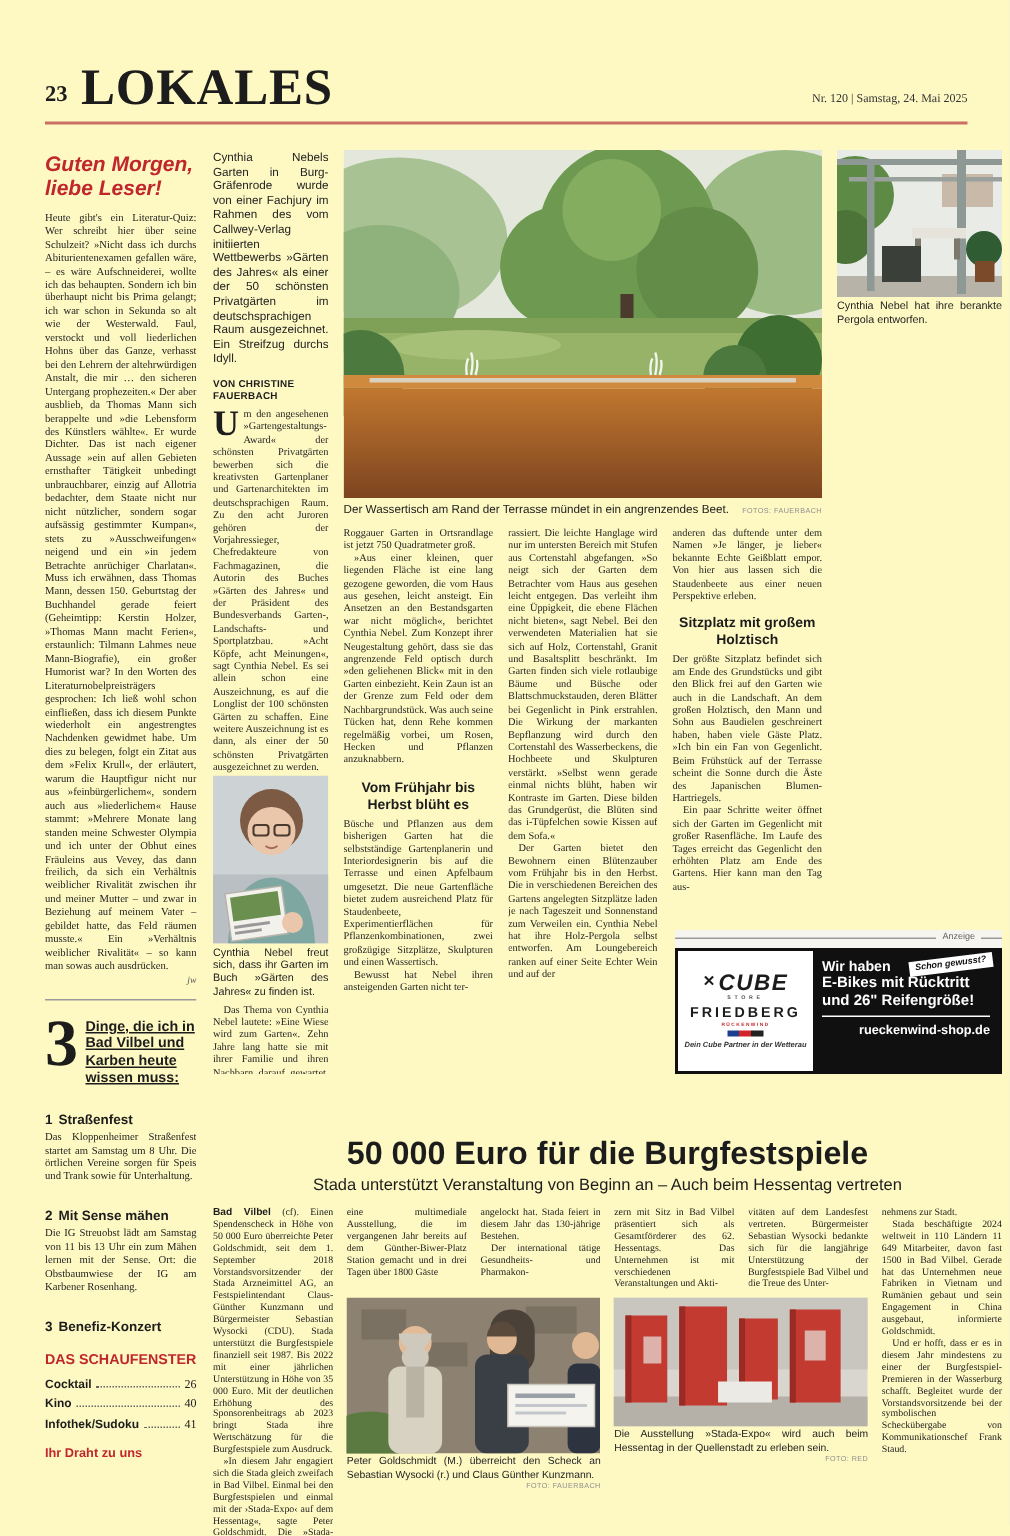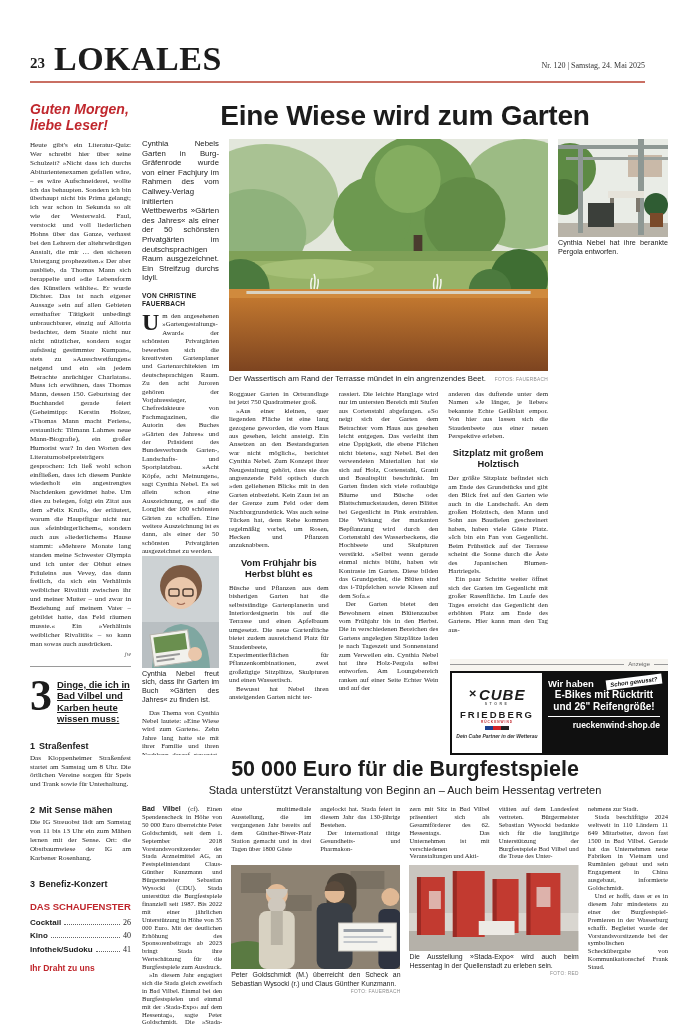--- a/index.html
+++ b/index.html
@@ -1,17 +1,17 @@
 <!DOCTYPE html>
 <html lang="de"><head>
 <meta charset="utf-8">
 <style>
   * { margin:0; padding:0; box-sizing:border-box; }
   body { width:673px; height:1024px; background:#e9e7e2; font-family:"Liberation Sans", sans-serif; }
-  .page { position:relative; width:673px; height:1024px; background:#ffffff; overflow:hidden; color:#1c1c1c; }
+  .page { position:relative; width:673px; height:1024px; background:#fef9c3; overflow:hidden; color:#1c1c1c; }
 
   
   .hdr { position:absolute; left:30px; right:28px; top:44px; border-bottom:2.5px solid #c96f63; padding-bottom:7px; display:flex; align-items:flex-end; }
   .hdr-num { font:bold 15px/15px "Liberation Serif", serif; margin-right:9px; padding-bottom:3px; }
   .hdr-sec { font:bold 34px/30px "Liberation Serif", serif; letter-spacing:.5px; }
   .hdr-sp { flex:1; }
   .hdr-issue { font:8px/10px "Liberation Serif", serif; color:#333; padding-bottom:3px; }
 
   
   .sb { position:absolute; left:30px; top:102px; width:101px; height:888px; overflow:hidden; }
@@ -70,21 +70,21 @@
   .cube-row { display:flex; align-items:center; gap:2px; }
   .cube-x { font:bold 10px/10px "Liberation Sans", sans-serif; }
   .cube-word { font:bold italic 15px/15px "Liberation Sans", sans-serif; letter-spacing:1px; }
   .cube-store { font:bold 3.5px/5px "Liberation Sans", sans-serif; letter-spacing:2.5px; color:#555; margin-bottom:3px; }
   .friedberg { font:bold 9.5px/10px "Liberation Sans", sans-serif; letter-spacing:2px; }
   .rueck { font:bold 3.2px/4.5px "Liberation Sans", sans-serif; letter-spacing:1px; color:#c0272d; }
   .flagbar { width:24px; height:4px; margin:2px 0 3px; background:linear-gradient(90deg,#1b3f8f 0 33%,#d2232a 33% 66%,#222 66%); }
   .partner { font:bold italic 5px/6px "Liberation Sans", sans-serif; color:#333; }
   .ad-right { flex:1; color:#fff; padding:5px 6px 3px; position:relative; display:flex; flex-direction:column; }
   .ad-l1 { font:bold 9.5px/11px "Liberation Sans", sans-serif; }
-  .ad-l2, .ad-l3 { font:bold 10px/11.5px "Liberation Sans", sans-serif;text-align:center; }
+  .ad-l2, .ad-l3 { font:bold 10px/11.5px "Liberation Sans", sans-serif; }
   .ad-badge { position:absolute; right:4px; top:4px; background:#fff; color:#111; font:bold italic 6px/7px "Liberation Sans", sans-serif; padding:1.5px 4px; transform:rotate(-7deg); }
   .ad-rule { border-top:1.5px solid #fff; margin-top:4px; }
   .ad-url { font:bold 8.5px/10px "Liberation Sans", sans-serif; text-align:right; padding-top:3px; }
 
   
   .st { position:absolute; left:142px; top:757px; width:526px; height:267px; overflow:hidden; }
   .st h2 { font:bold 21.5px/24px "Liberation Sans", sans-serif; text-align:center; }
   .st .deck { font:11px/13px "Liberation Sans", sans-serif; text-align:center; margin:3px 0 8px; }
   .st-grid { display:grid; grid-template-columns:repeat(6,1fr); column-gap:9px; row-gap:5px; grid-template-rows:auto 1fr; }
   .st .serif { font-size:6.6px; line-height:7.9px; }
@@ -145,21 +145,20 @@
     <div class="toc-row">
       <span class="toc-label">Infothek/Sudoku</span>
       <span class="dots"></span>
       <span class="toc-num">41</span>
     </div>
     <div class="draht-title">Ihr Draht zu uns</div>
 
   </div>
 
   <div class="ga">
-    <h1>Eine Wiese wird zum Garten</h1>
     <div class="ga-body">
 
       <div class="ga-c1">
         <div class="intro">Cynthia Nebels Garten in Burg-Gräfenrode wurde von einer Fachjury im Rahmen des vom Callwey-Verlag initiierten Wettbewerbs »Gärten des Jahres« als einer der 50 schönsten Privatgärten im deutschsprachigen Raum ausgezeichnet. Ein Streifzug durchs Idyll.</div>
         <div class="byline">VON CHRISTINE FAUERBACH</div>
         <div class="serif"><span class="dropcap">U</span><span>m den angesehenen »Gartengestaltungs-Award« der schönsten Privatgärten bewerben sich die kreativsten Gartenplaner und Gartenarchitekten im deutschsprachigen Raum. Zu den acht Juroren gehören der Vorjahressieger, Chefredakteure von Fachmagazinen, die Autorin des Buches »Gärten des Jahres« und der Präsident des Bundesverbands Garten-, Landschafts- und Sportplatzbau. »Acht Köpfe, acht Meinungen«, sagt Cynthia Nebel. Es sei allein schon eine Auszeichnung, es auf die Longlist der 100 schönsten Gärten zu schaffen. Eine weitere Auszeichnung ist es dann, als einer der 50 schönsten Privatgärten ausgezeichnet zu werden.</span></div>
         <figure>
           <svg width="77" height="112" viewBox="0 0 77 112">
             <rect width="77" height="112" fill="#cdd2d4"></rect>
             <rect y="66" width="77" height="46" fill="#b9bfc2"></rect>

